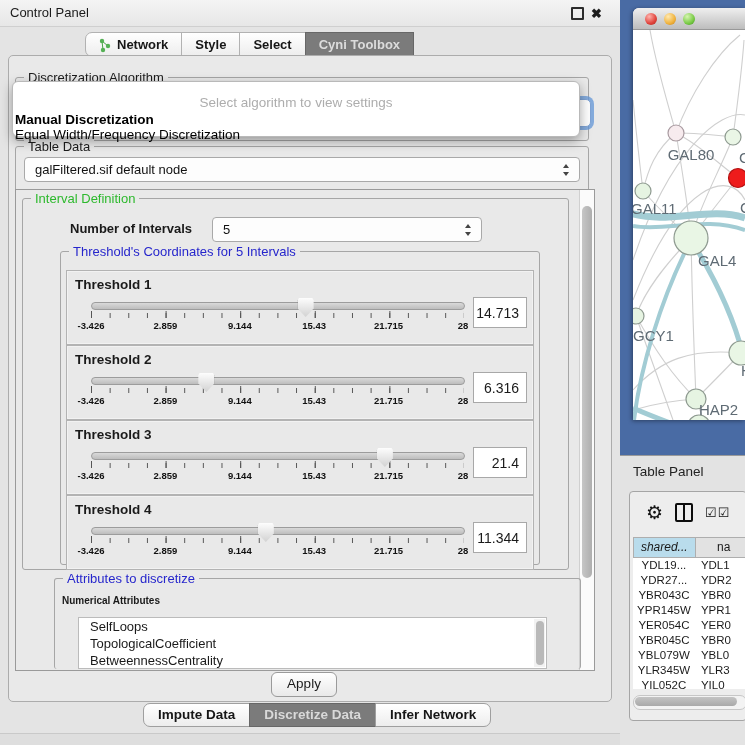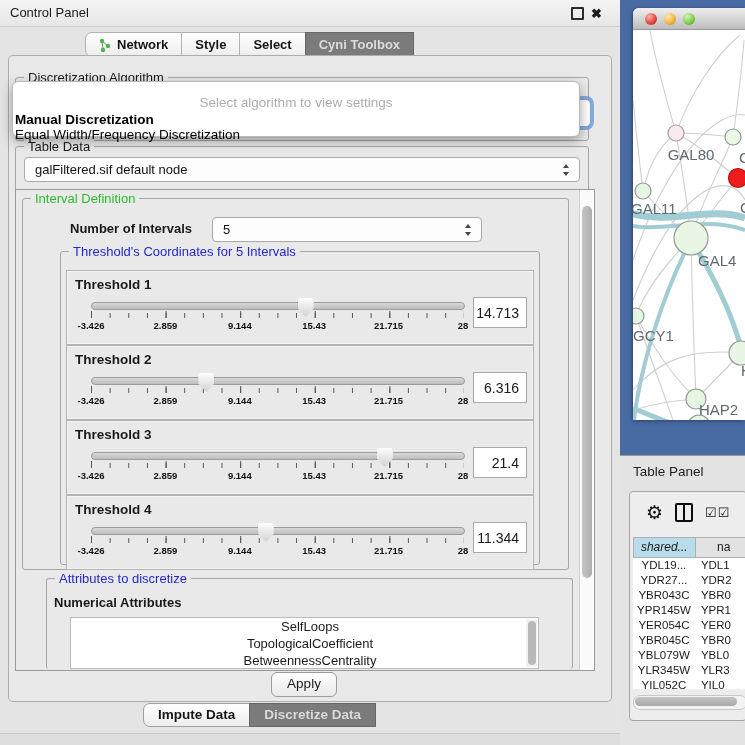--- a/index.html
+++ b/index.html
@@ -60,21 +60,21 @@
   .ticks{position:absolute;left:0;top:14px;width:calc(100% + 1px);height:5px;
         background-image:linear-gradient(90deg,#555 0 1px,transparent 1px);
         background-size:calc(100%/20) 100%;}
   .ticks.major{top:12px;height:7px;background-size:calc(100%/5) 100%;}
   .tlbl{position:absolute;top:21px;font-size:9.5px;font-weight:bold;color:#111;
         transform:translateX(-50%);white-space:nowrap;}
   .valbox{position:absolute;right:6px;top:26px;width:54px;height:31px;background:#fff;
         border:1px solid #a8a8a8;font-size:14px;line-height:31px;text-align:right;
         padding-right:7px;box-sizing:border-box;}
   
-  .attr-head{position:absolute;left:7px;top:16px;font-size:13px;font-weight:bold;}
+  .attr-head{position:absolute;left:7px;top:16px;font-size:10px;font-weight:bold;}
   .attr-list{position:absolute;left:23px;top:38px;width:467px;height:50px;background:#fff;
         border:1px solid #bbb;overflow:hidden;font-size:13px;}
   .attr-list .it{line-height:17px;padding-left:11px;}
   .attr-scroll{position:absolute;right:1px;top:1px;width:11px;height:48px;background:#f2f2f2;}
   .attr-scroll .thumb{position:absolute;left:1.5px;top:2px;width:8px;height:44px;border-radius:4px;background:#b9b9b9;}
   .apply-btn{position:absolute;left:262px;top:616px;width:64px;height:23px;border:1px solid #9a9a9a;
         border-radius:6px;background:linear-gradient(#ffffff,#e9e9e9);font-size:13.5px;
         text-align:center;line-height:22px;}
   
   .bottom-tabs{position:absolute;left:143px;top:703px;height:24px;display:flex;}
@@ -266,40 +266,41 @@
               <span class="tlbl" style="left:40%;">9.144</span>
               <span class="tlbl" style="left:60%;">15.43</span>
               <span class="tlbl" style="left:80%;">21.715</span>
               <span class="tlbl" style="left:100%;">28</span>
             </div>
             <div class="valbox">11.344</div>
           </div>
         </div>
       </div>
 
-      <div class="group" style="left:30px;top:388px;width:525px;height:90px;border-bottom:none;text-align:center;">
+      <div class="group" style="left:38px;top:388px;width:525px;height:90px;border-bottom:none;">
         <span class="gtitle blue">Attributes to discretize</span>
         <span class="attr-head">Numerical Attributes</span>
         <div class="attr-list">
           <div class="it">SelfLoops</div>
           <div class="it">TopologicalCoefficient</div>
           <div class="it">BetweennessCentrality</div>
           <div class="attr-scroll">
             <div class="thumb"></div>
           </div>
         </div>
       </div>
     </div>
 
     <div class="apply-btn">Apply</div>
   </div>
 
   <div class="bottom-tabs">
     <div class="btab first">Impute Data</div>
     <div class="btab selected">Discretize Data</div>
+    <div class="btab last">Infer Network</div>
   </div>
   <div class="bottom-strip"></div>
 </div>
 
 <div class="algo-popup">
   <div class="pp-ph">Select algorithm to view settings</div>
   <div class="pp-it bold">Manual Discretization</div>
   <div class="pp-it">Equal Width/Frequency Discretization</div>
 </div>
 

